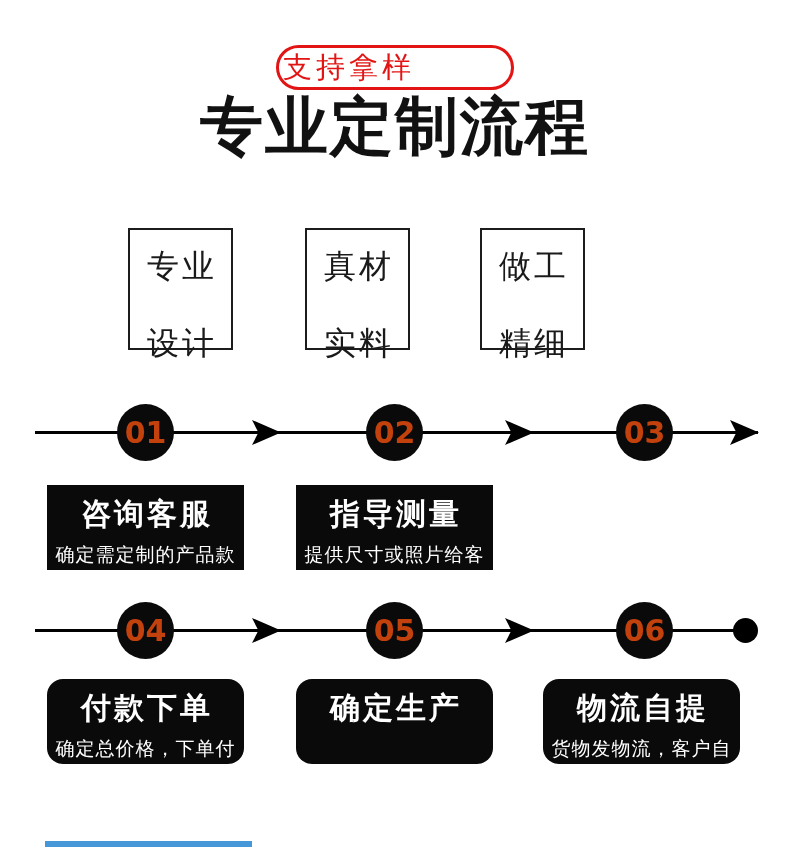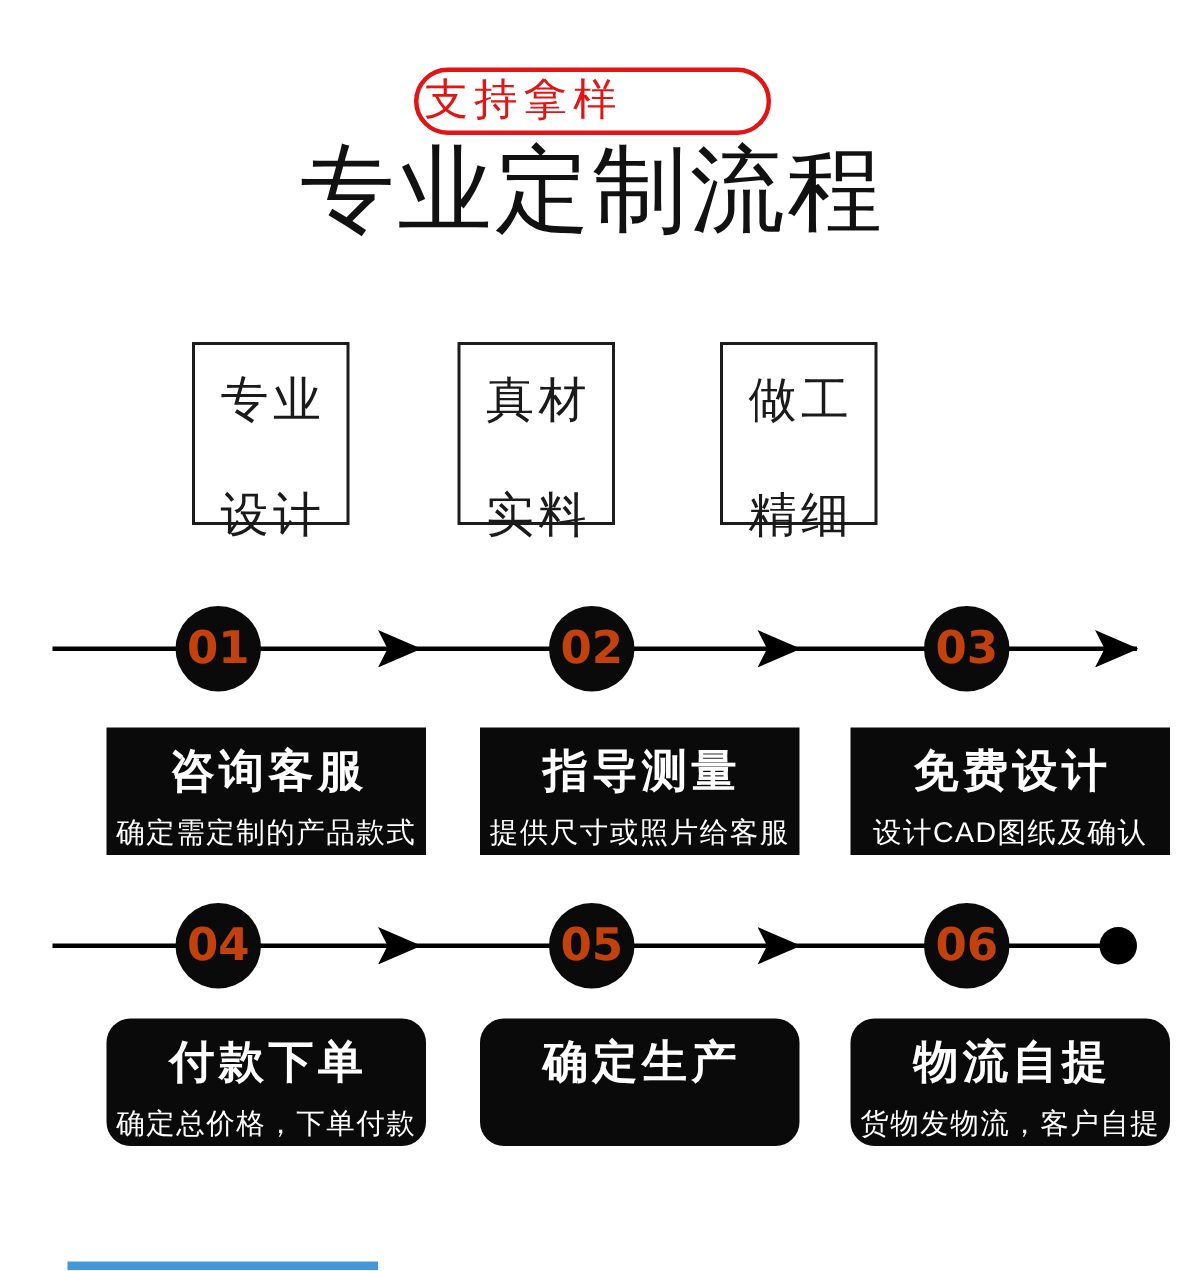--- a/index.html
+++ b/index.html
@@ -14,21 +14,21 @@
   .badge {
     position:absolute; top:45px; left:50%; transform:translateX(-50%);
     width:238px; height:45px; border:3px solid #e21414; border-radius:23px;
     color:#e21414; font-size:29px; font-weight:500; letter-spacing:4px;
     text-align:left; line-height:38px; padding-left:4px;
   }
 
   
   .title {
     position:absolute; top:84px; left:0; width:100%;
-    text-align:center; color:#111111; font-size:63px; font-weight:400;
+    text-align:center; color:#111111; font-size:63px; font-weight:700;
     letter-spacing:2px;
   }
 
   
   .feature {
     position:absolute; top:228px; width:105px; height:122px;
     border:2px solid #1c1c1c; background:#ffffff;
     display:flex; flex-direction:column; align-items:center; justify-content:center;
     color:#1a1a1a; font-size:32px; letter-spacing:3px; line-height:45px;
   }
@@ -60,22 +60,22 @@
   .p1 { left:252px; } .p2 { left:505px; } .p3 { left:730px; }
 
   
   .end-dot {
     position:absolute; left:733px; top:618px; width:25px; height:25px;
     border-radius:50%; background:#000;
   }
 
   
   .step-box {
-    position:absolute; width:213px; height:85px; background:#0a0a0a;
-    color:#ffffff; text-align:center; padding-top:9px;margin-left:24px;
+    position:absolute; width:197px; height:85px; background:#0a0a0a;
+    color:#ffffff; text-align:center; padding-top:9px;
   }
   .rowAB { top:485px; } .rowBB { top:679px;border-radius:16px; }
   .b1 { left:47px; } .b2 { left:296px; } .b3 { left:543px; }
   .sb-title { font-size:30px; font-weight:700; letter-spacing:3px; text-indent:3px; }
   .sb-desc  { font-size:19px; font-weight:500; letter-spacing:1px; margin-top:7px; }
 
   
   .bottom-bar {
     position:absolute; left:45px; top:841px; width:207px; height:6px;
     background:#4597d7;
@@ -118,24 +118,20 @@
   <div class="arrow arA p3"></div>
 
   <div class="step-box rowAB b1">
     <div class="sb-title">咨询客服</div>
     <div class="sb-desc">确定需定制的产品款式</div>
   </div>
   <div class="step-box rowAB b2">
     <div class="sb-title">指导测量</div>
     <div class="sb-desc">提供尺寸或照片给客服</div>
   </div>
-  <div class="step-box rowAB b3">
-    <div class="sb-title">免费设计</div>
-    <div class="sb-desc">设计CAD图纸及确认</div>
-  </div>
 
   <div class="flow-line line2"></div>
   <div class="circle rowB c1">
     <span>04</span>
   </div>
   <div class="arrow arB p1"></div>
   <div class="circle rowB c2">
     <span>05</span>
   </div>
   <div class="arrow arB p2"></div>

